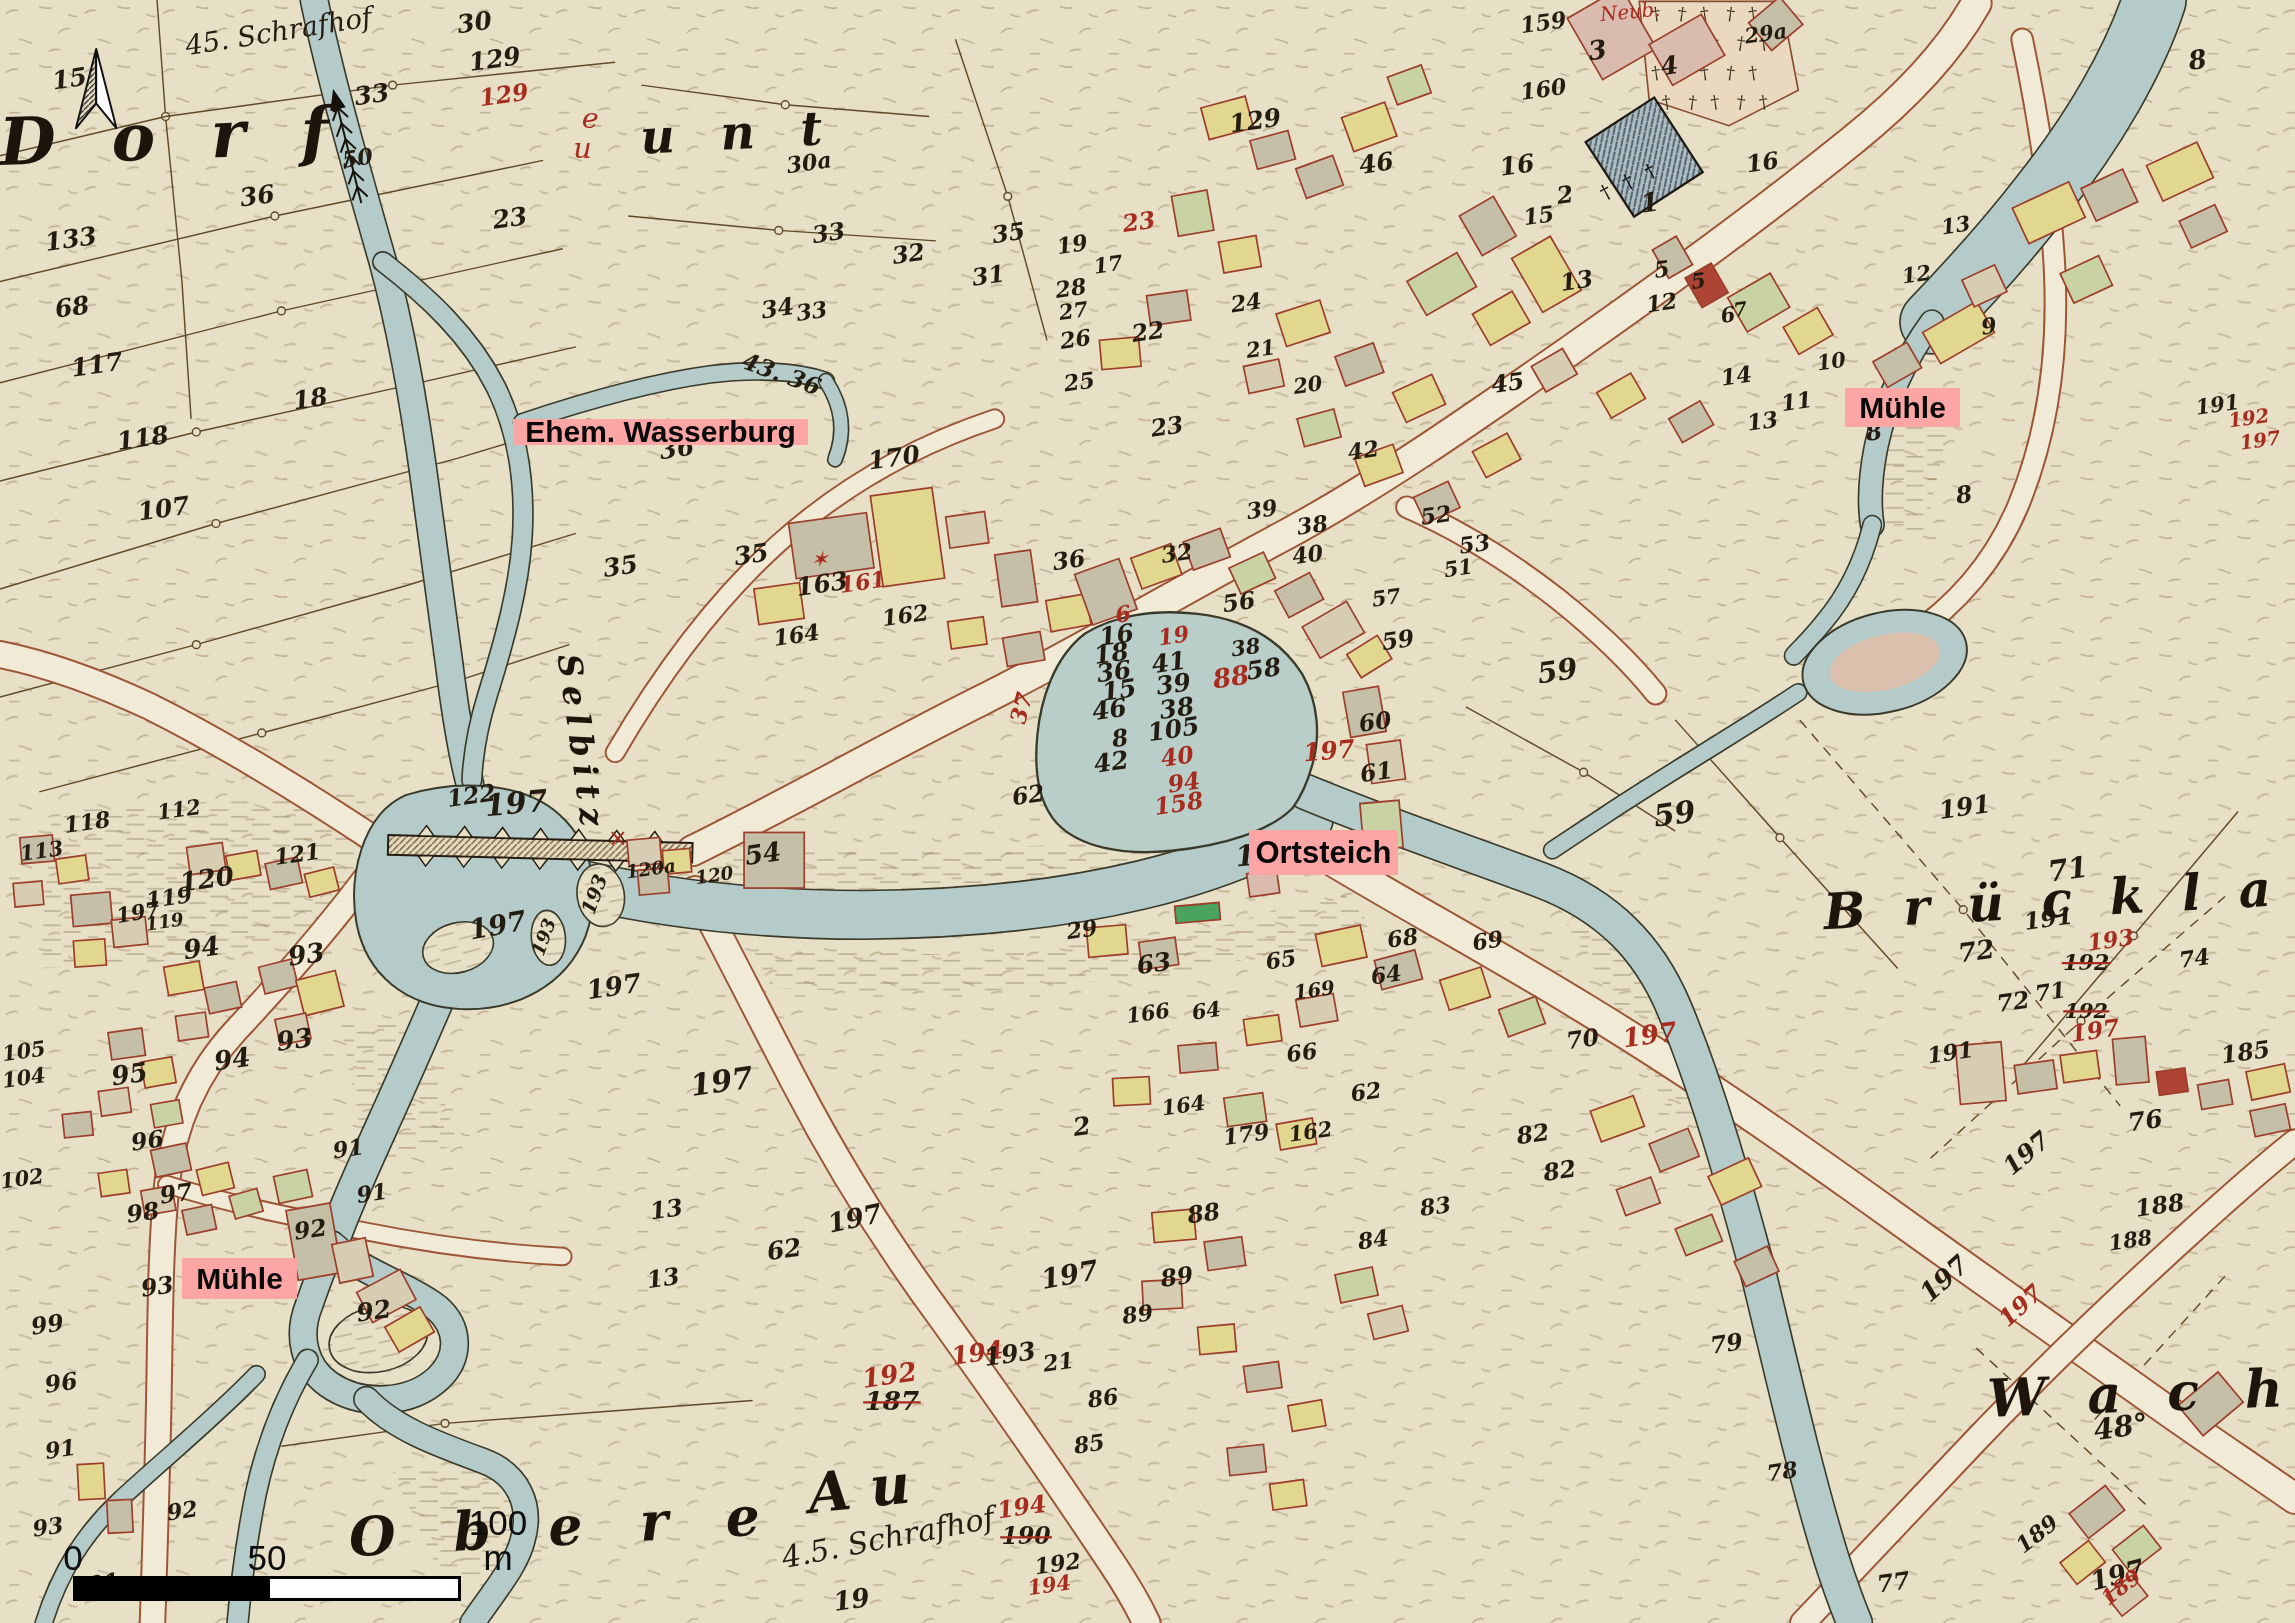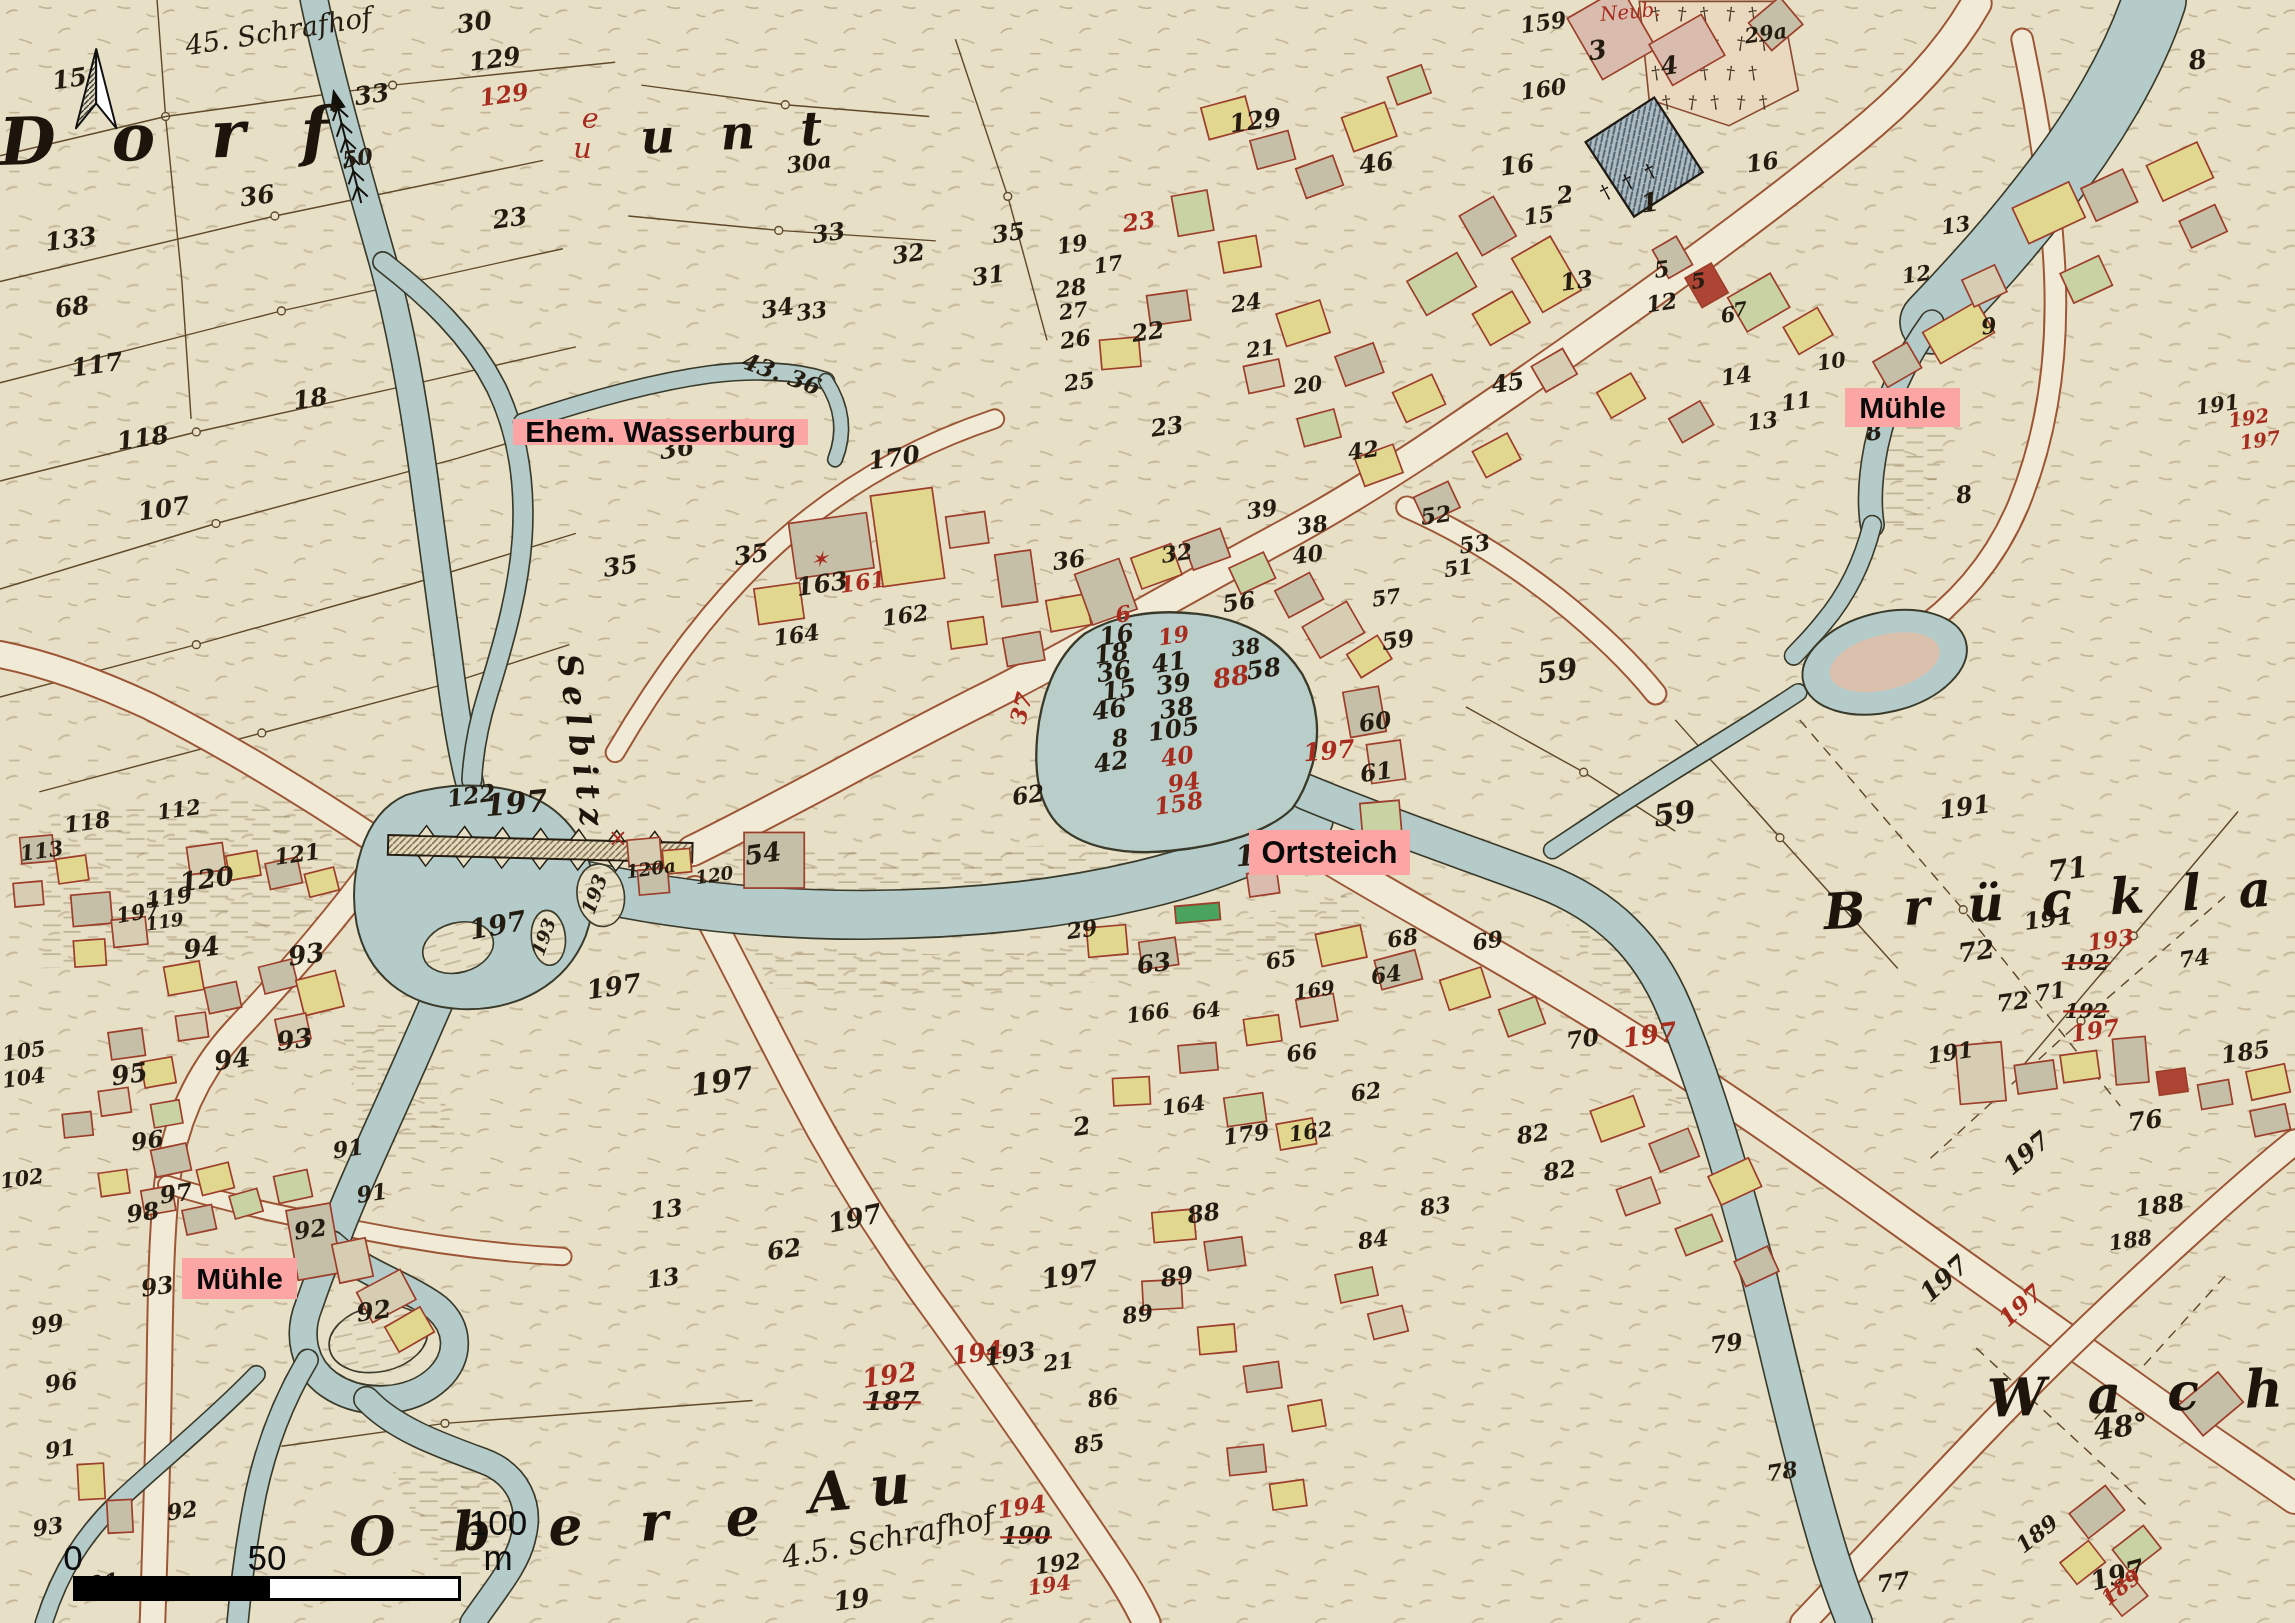--- a/index.html
+++ b/index.html
@@ -614,21 +614,21 @@
         </g>
         <g stroke="#111" stroke-width="3" stroke-linejoin="round">
           <path d="M147,75 L116,196 L147,158 Z" fill="url(#hatchN)"></path>
           <path d="M147,75 L178,196 L147,158 Z" fill="#ffffff"></path>
         </g>
       </g>
   </svg>
 
   <div class="anno-box" id="box-wasserburg" style="left: 513px; top: 419px; width: 295px; height: 26px; font-size: 30px;">Ehem. Wasserburg</div>
   <div class="anno-box" id="box-muehle_ne" style="left: 1845px; top: 388px; width: 115px; height: 39px; font-size: 30px;">Mühle</div>
-  <div class="anno-box" id="box-ortsteich" style="left: 1249px; top: 830px; width: 161px; height: 45px; font-size: 31px;">Ortsteich</div>
+  <div class="anno-box" id="box-ortsteich" style="left: 1249px; top: 830px; width: 149px; height: 45px; font-size: 31px;">Ortsteich</div>
   <div class="anno-box" id="box-muehle_sw" style="left: 182px; top: 1258px; width: 115px; height: 41px; font-size: 30px;">Mühle</div>
 
   <div id="scalebar" style="left: 73px; top: 1576px; width: 389px; height: 25px;">
     <div class="sb-seg sb-black" style="left: 0px; width: 194px;"></div>
     <div class="sb-seg sb-white" style="left: 194px; width: 194px;"></div>
     <span class="sb-label" id="sb0" style="left: 0px;">0</span>
     <span class="sb-label" id="sb50" style="left: 194px;">50</span>
     <span class="sb-label" id="sb100" style="left: 425px; text-align: center;">100 m</span>
   </div>
 </div>

